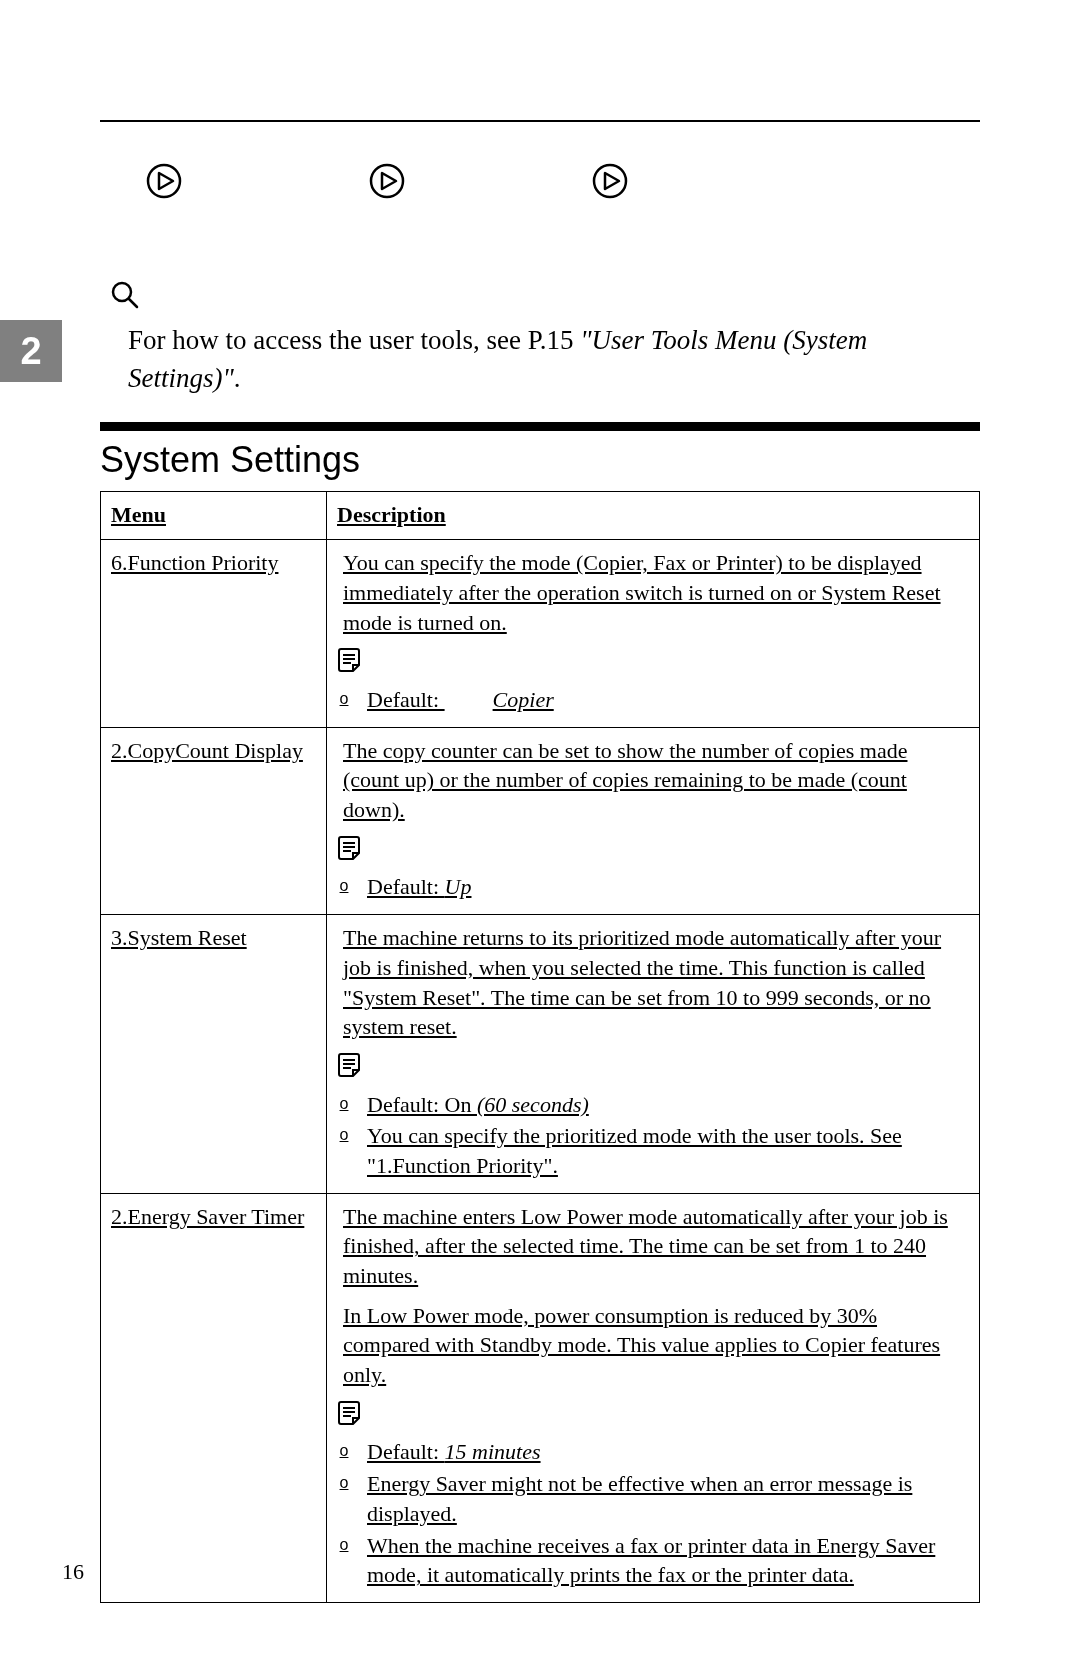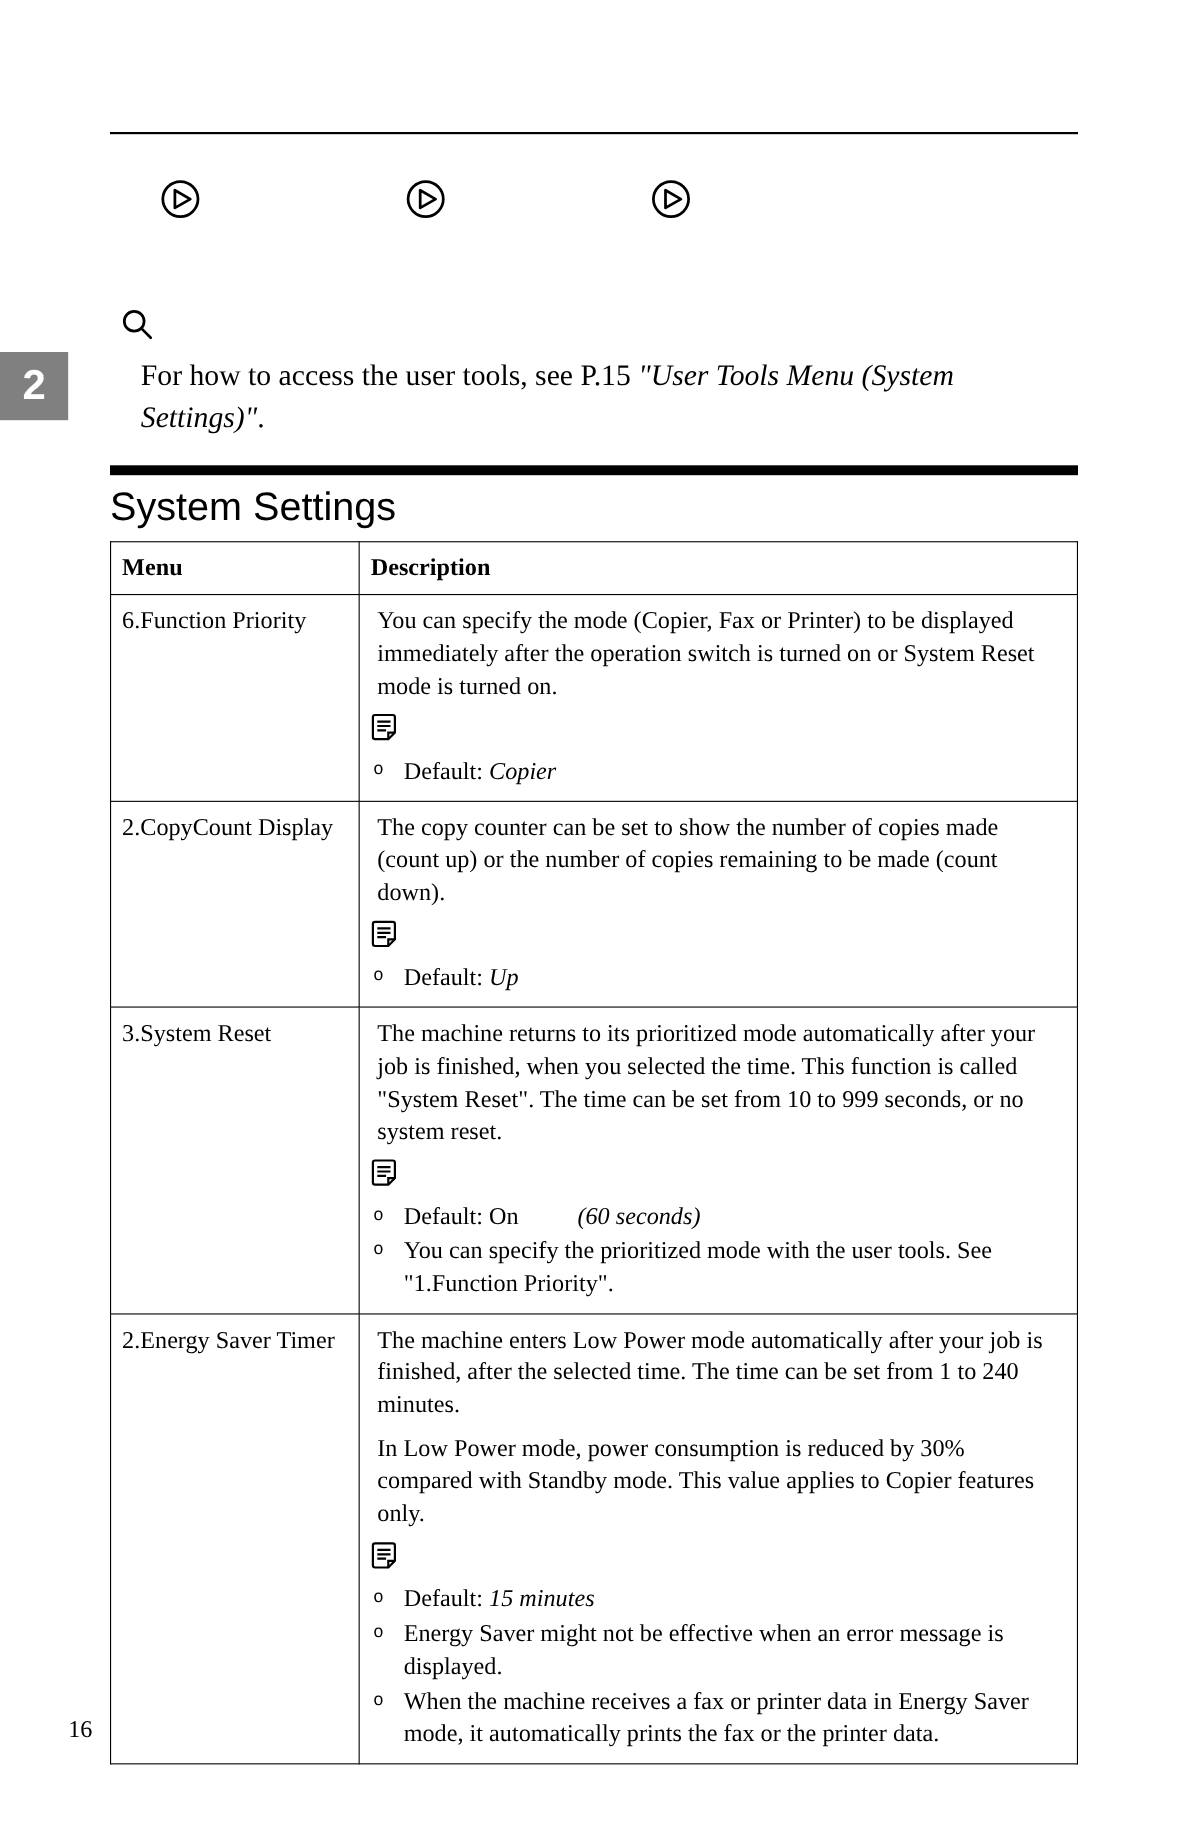--- a/index.html
+++ b/index.html
@@ -68,20 +68,21 @@
     width: 100%;
     border-collapse: collapse;
     font-size: 22px;
     line-height: 1.35;
   }
   table.settings th, table.settings td {
     border: 1.5px solid #000;
     padding: 8px 10px 10px 10px;
     vertical-align: top;
     text-align: left;
+    text-decoration: underline;
   }
   table.settings th {
     font-family: "Times New Roman", Times, serif;
     font-weight: bold;
     font-size: 22px;
     background: #fff;
   }
   .col-menu { width: 205px; }
   .desc-block p { margin: 0 0 10px 6px; }
   .note-icon { margin: 6px 0 4px 0; }
@@ -169,21 +170,21 @@
               <div class="note-icon"><svg width="26" height="26" viewBox="0 0 26 26">
                   <path d="M4 2 L20 2 Q22 2 22 4 L22 18 L16 24 L4 24 Q2 24 2 22 L2 4 Q2 2 4 2 Z" fill="none" stroke="#000" stroke-width="2"></path>
                   <line x1="6" y1="8" x2="18" y2="8" stroke="#000" stroke-width="2"></line>
                   <line x1="6" y1="12" x2="18" y2="12" stroke="#000" stroke-width="2"></line>
                   <line x1="6" y1="16" x2="14" y2="16" stroke="#000" stroke-width="2"></line>
                   <path d="M22 18 L16 18 L16 24" fill="none" stroke="#000" stroke-width="2"></path>
                 </svg></div>
               <ul class="bullet-list">
                 <li>
                   <span class="b-mark">o</span>
-                  <span class="b-text"><span>Default: </span><span style="font-style: italic;">Copier</span></span>
+                  <span class="b-text"><span>Default: </span><span style="font-style: italic; margin-left: 48px;">Copier</span></span>
                 </li>
               </ul>
             </div>
           </td>
         </tr>
         <tr>
           <td class="col-menu">2.CopyCount Display</td>
           <td>
             <div class="desc-block">
               <p>The copy counter can be set to show the number of copies made (count up) or the number of copies remaining to be made (count down).</p>
@@ -211,21 +212,21 @@
               <div class="note-icon"><svg width="26" height="26" viewBox="0 0 26 26">
                   <path d="M4 2 L20 2 Q22 2 22 4 L22 18 L16 24 L4 24 Q2 24 2 22 L2 4 Q2 2 4 2 Z" fill="none" stroke="#000" stroke-width="2"></path>
                   <line x1="6" y1="8" x2="18" y2="8" stroke="#000" stroke-width="2"></line>
                   <line x1="6" y1="12" x2="18" y2="12" stroke="#000" stroke-width="2"></line>
                   <line x1="6" y1="16" x2="14" y2="16" stroke="#000" stroke-width="2"></line>
                   <path d="M22 18 L16 18 L16 24" fill="none" stroke="#000" stroke-width="2"></path>
                 </svg></div>
               <ul class="bullet-list">
                 <li>
                   <span class="b-mark">o</span>
-                  <span class="b-text"><span>Default: On </span><span style="font-style: italic; margin-left: 48px;">(60 seconds)</span></span>
+                  <span class="b-text"><span>Default: On </span><span style="font-style: italic;">(60 seconds)</span></span>
                 </li>
                 <li>
                   <span class="b-mark">o</span>
                   <span class="b-text"><span>You can specify the prioritized mode with the user tools. See "1.Function Priority".</span></span>
                 </li>
               </ul>
             </div>
           </td>
         </tr>
         <tr>

